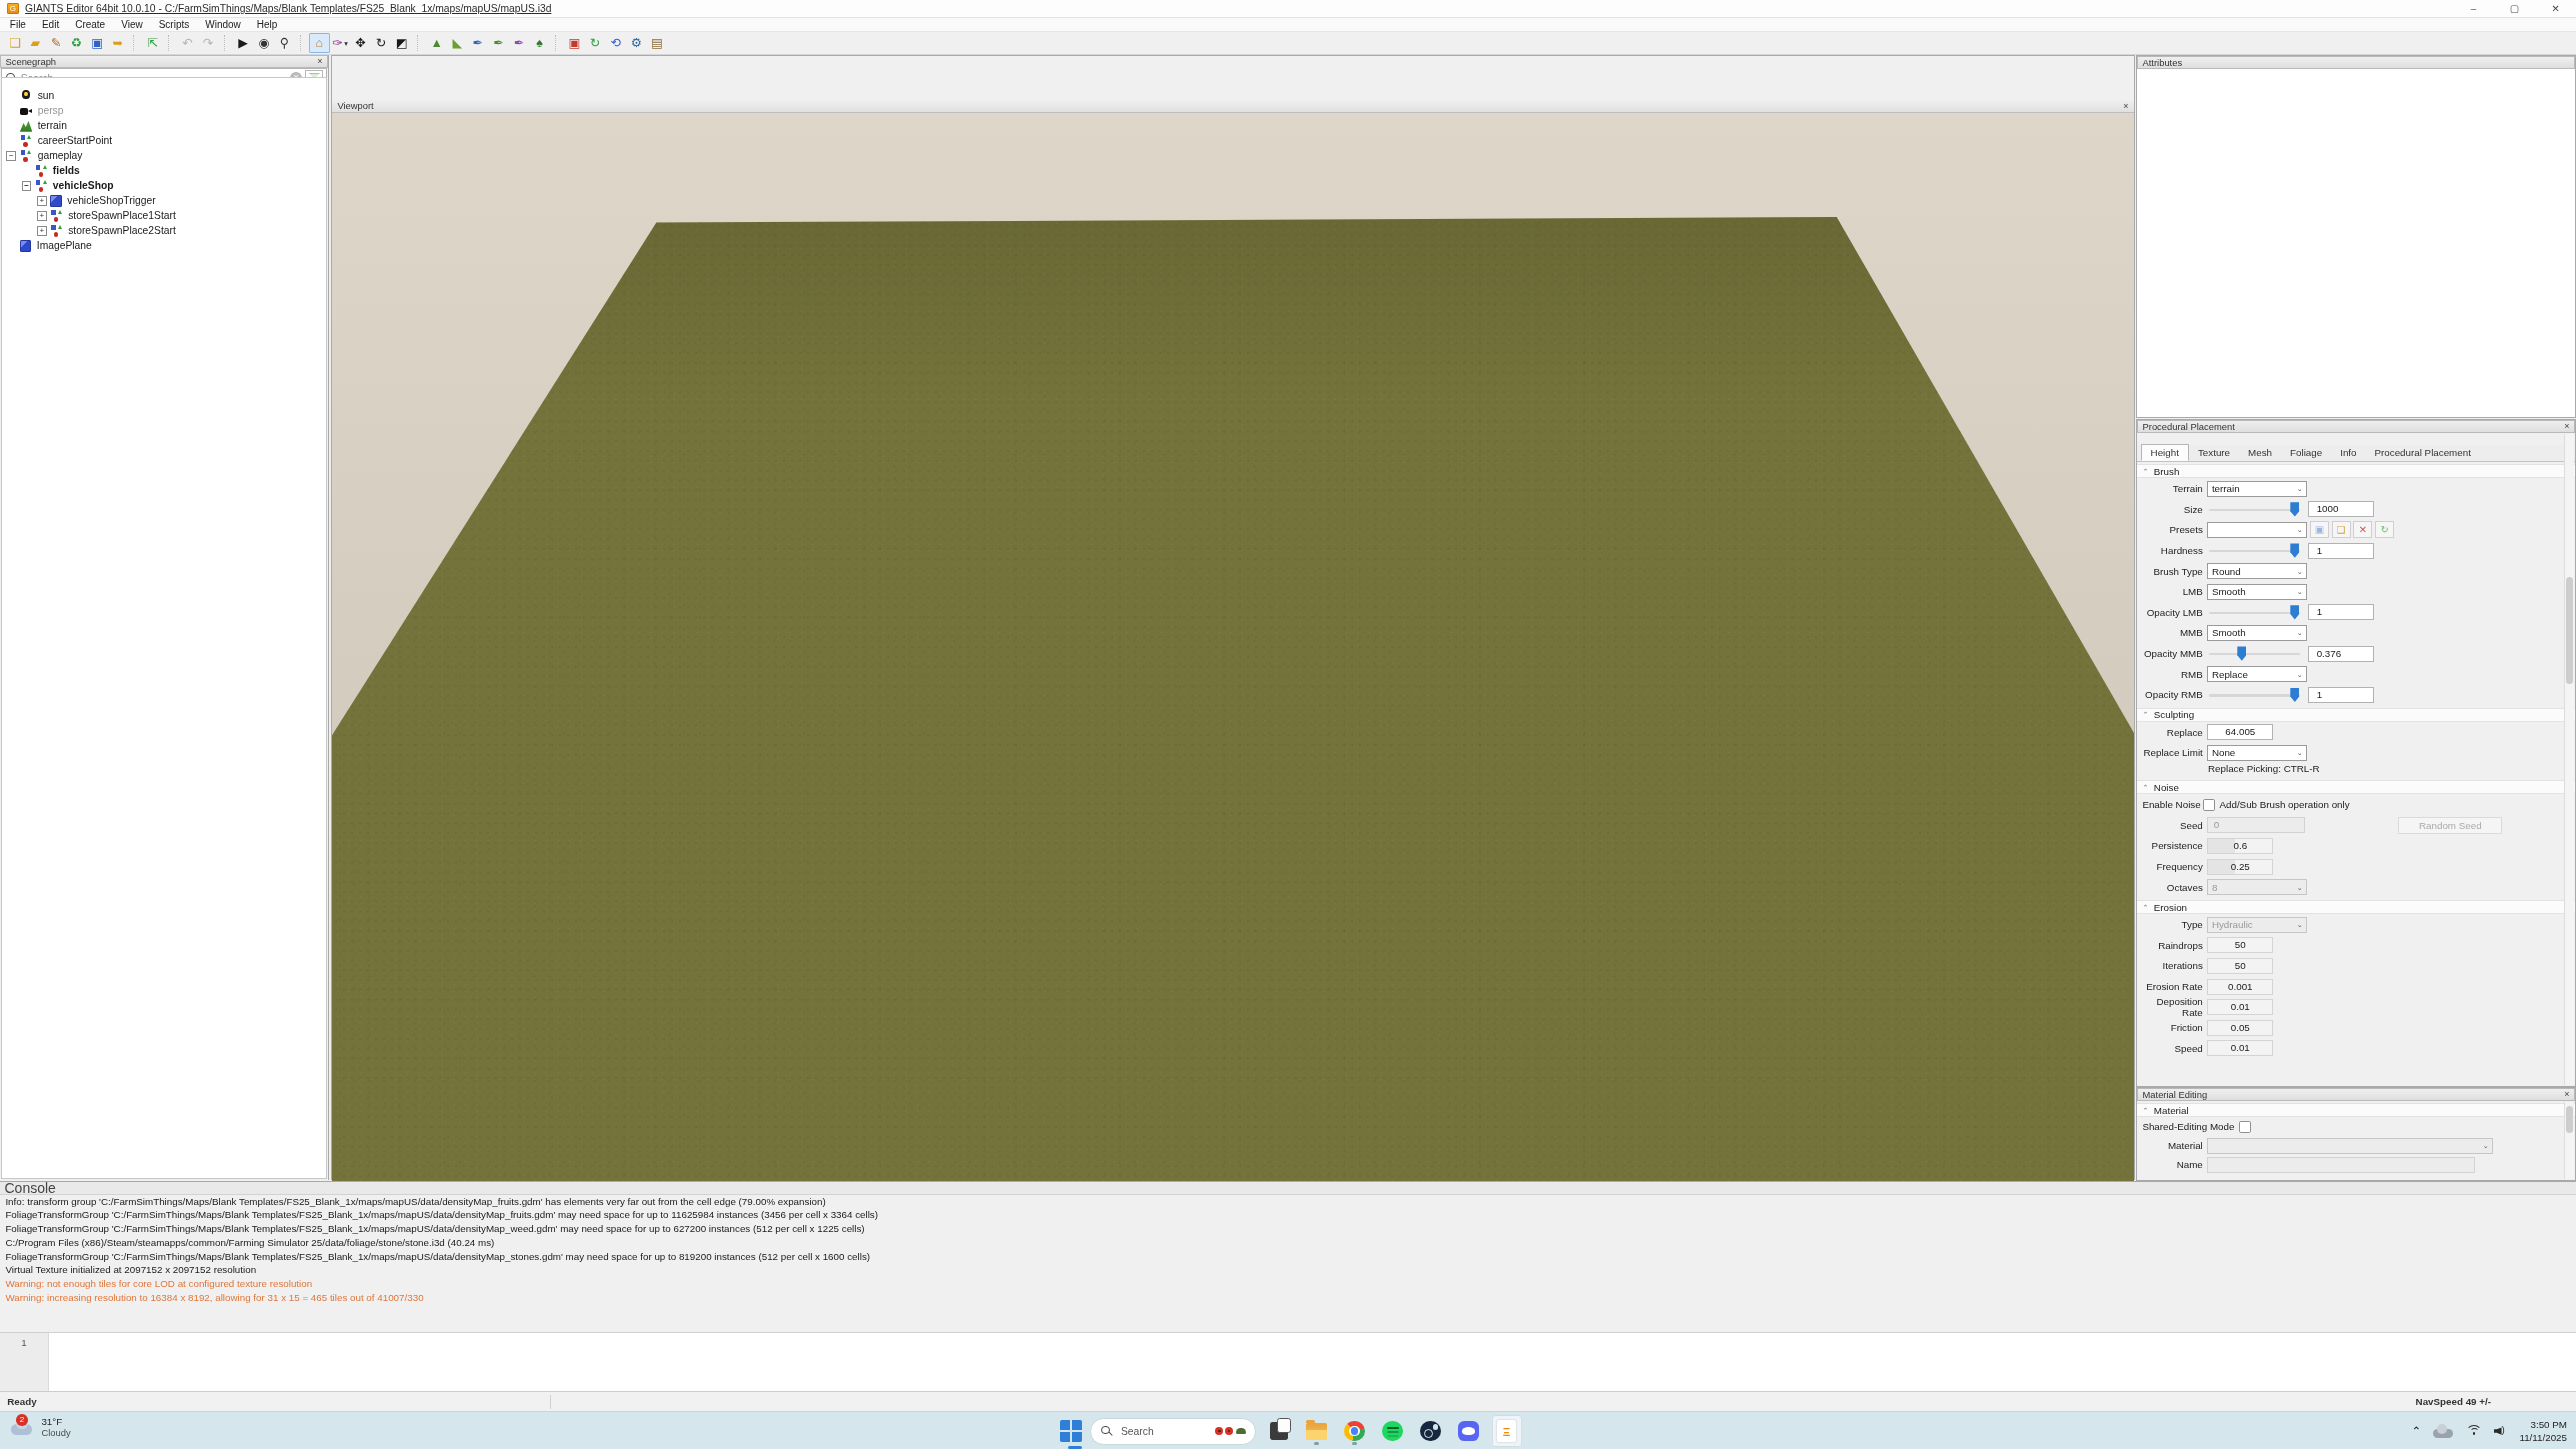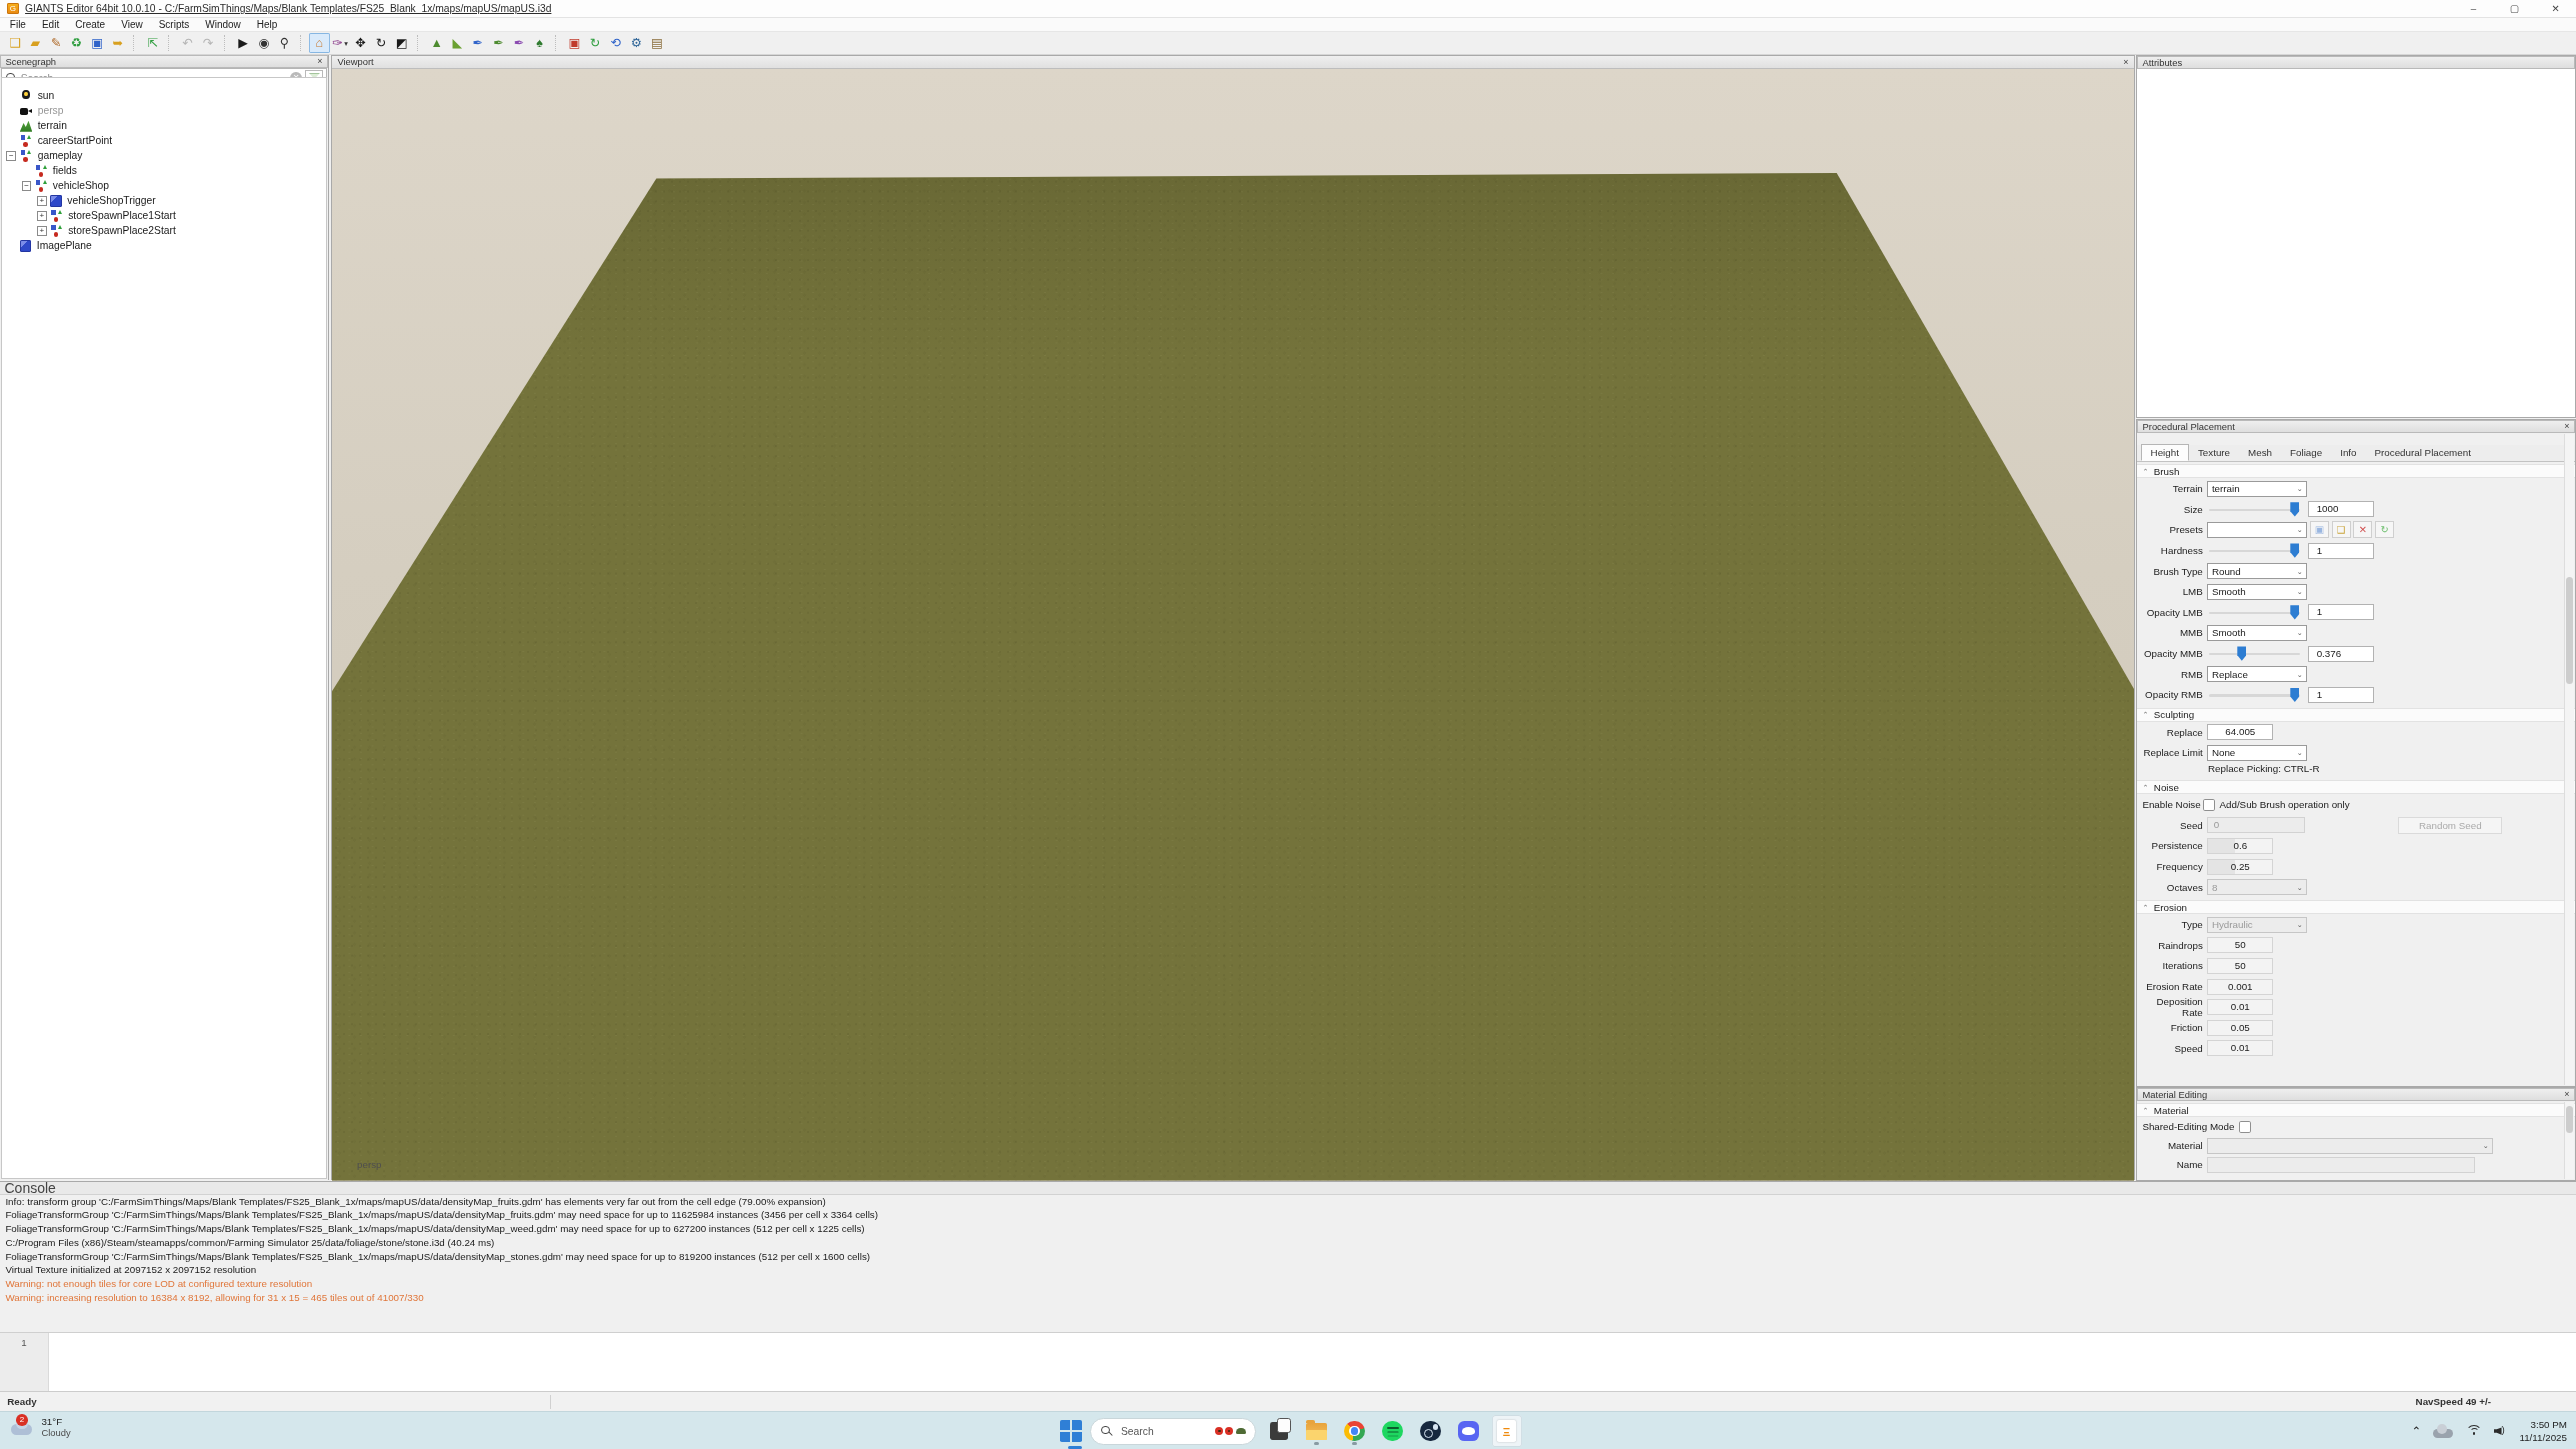--- a/index.html
+++ b/index.html
@@ -40,34 +40,34 @@
   .clearbtn{width:11.6px;height:11.6px;border-radius:50%;background:#b9b9b9;color:#fff;font-size:8px;line-height:11.6px;text-align:center;margin-right:3.6px;}
   .funnelbox{width:18px;height:16px;border:0.9px solid #b9b9b9;background:#fff;display:flex;align-items:center;justify-content:center;}
   .funnel{width:10.7px;height:9.8px;background:#dcedd6;border:0.9px solid #8fb687;clip-path:polygon(0 0,100% 0,58% 48%,58% 100%,42% 100%,42% 48%);}
   #sg-tree{position:absolute;left:0.9px;right:0.9px;top:22.4px;bottom:0.9px;background:#fff;border:0.9px solid #c7c7c7;padding-top:10px;overflow:hidden;}
   .trow{display:flex;align-items:center;height:15px;}
   .trow .exp{width:9.8px;height:9.8px;border:0.9px solid #8a8a8a;background:#fff;font-size:8px;line-height:8px;text-align:center;color:#333;flex:0 0 auto;}
   .trow .expspace{width:9.8px;height:9.8px;flex:0 0 auto;}
   .treeicon{width:12.5px;height:11.6px;position:relative;flex:0 0 auto;margin-left:3.6px;}
   .tlabel{margin-left:5.4px;font-size:10.3px;color:#1a1a1a;white-space:nowrap;}
   .tlabel.muted{color:#979797;}
-  .d1{padding-left:4.5px;} .d2{padding-left:19.7px;} .d3{padding-left:35px;}
+  .d1{padding-left:4.5px;} .d2{padding-left:19.7px;font-weight:bold;} .d3{padding-left:35px;}
   .icon-light::before{content:"";position:absolute;left:2.7px;top:0;width:7.2px;height:9px;background:#1c1c1c;border-radius:50% 50% 45% 45%;}
   .icon-light::after{content:"";position:absolute;left:4.5px;top:1.8px;width:3.6px;height:4.5px;background:#ffd23a;border-radius:50%;}
   .icon-camera::before{content:"";position:absolute;left:0;top:2.7px;width:8px;height:7.2px;background:#111;border-radius:1.8px;}
   .icon-camera::after{content:"";position:absolute;left:8px;top:3.6px;border-top:2.7px solid transparent;border-bottom:2.7px solid transparent;border-right:4.5px solid #111;}
   .icon-terrain{background:linear-gradient(#58a73e,#2e7a23);clip-path:polygon(0 100%,30% 25%,48% 60%,70% 5%,100% 100%);}
   .icon-transform::before{content:"";position:absolute;left:0.9px;top:0;width:4.5px;height:4.5px;background:#3a57c9;}
   .icon-transform::after{content:"";position:absolute;right:0.9px;top:0;border-left:2.7px solid transparent;border-right:2.7px solid transparent;border-bottom:4.5px solid #2fa03a;}
   .icon-transform .dot{position:absolute;left:3.6px;bottom:0;width:4.5px;height:4.5px;border-radius:50%;background:#c62a1f;}
   .icon-cube{background:linear-gradient(135deg,#7b8ce8 0 35%,#2f49c9 35% 100%);border-radius:1.8px;box-shadow:inset 0 0 0 0.9px #2335a0;width:11.6px;}
 
   
   #viewport{position:absolute;left:331px;top:55px;width:1804px;height:1125px;border:0.9px solid #a9a9a9;}
-  #vp-hdr{height:12.5px;background:linear-gradient(#efefef,#e0e0e0);border-bottom:0.9px solid #bdbdbd;display:flex;align-items:center;padding:0 5.4px;font-size:9.4px;color:#333;}
+  #vp-hdr{height:12.5px;background:linear-gradient(#efefef,#e0e0e0);border-bottom:0.9px solid #bdbdbd;display:flex;align-items:center;padding:0 5.4px;font-size:9.4px;color:#333;margin-top:44px;}
   #vp-hdr .x{margin-left:auto;color:#444;font-size:9px;}
   #vp-body{position:relative;width:100%;height:1112px;background:linear-gradient(180deg,#ddd6c9 0%,#d5cec0 45%,#cfc8ba 100%);overflow:hidden;}
   #terrain{position:absolute;left:0;top:0;width:100%;height:100%;
     clip-path:polygon(18% 9.9%,83.5% 9.4%,100% 55.8%,100% 100%,0 100%,0 56%);
     background-color:#74733b;
     background-image:
       radial-gradient(rgba(20,20,0,0.07) 14%,transparent 16%),
       radial-gradient(rgba(235,235,190,0.06) 12%,transparent 15%),
       radial-gradient(rgba(45,45,15,0.05) 18%,transparent 20%),
       linear-gradient(rgba(42,42,18,0.22),rgba(0,0,0,0) 26%);

